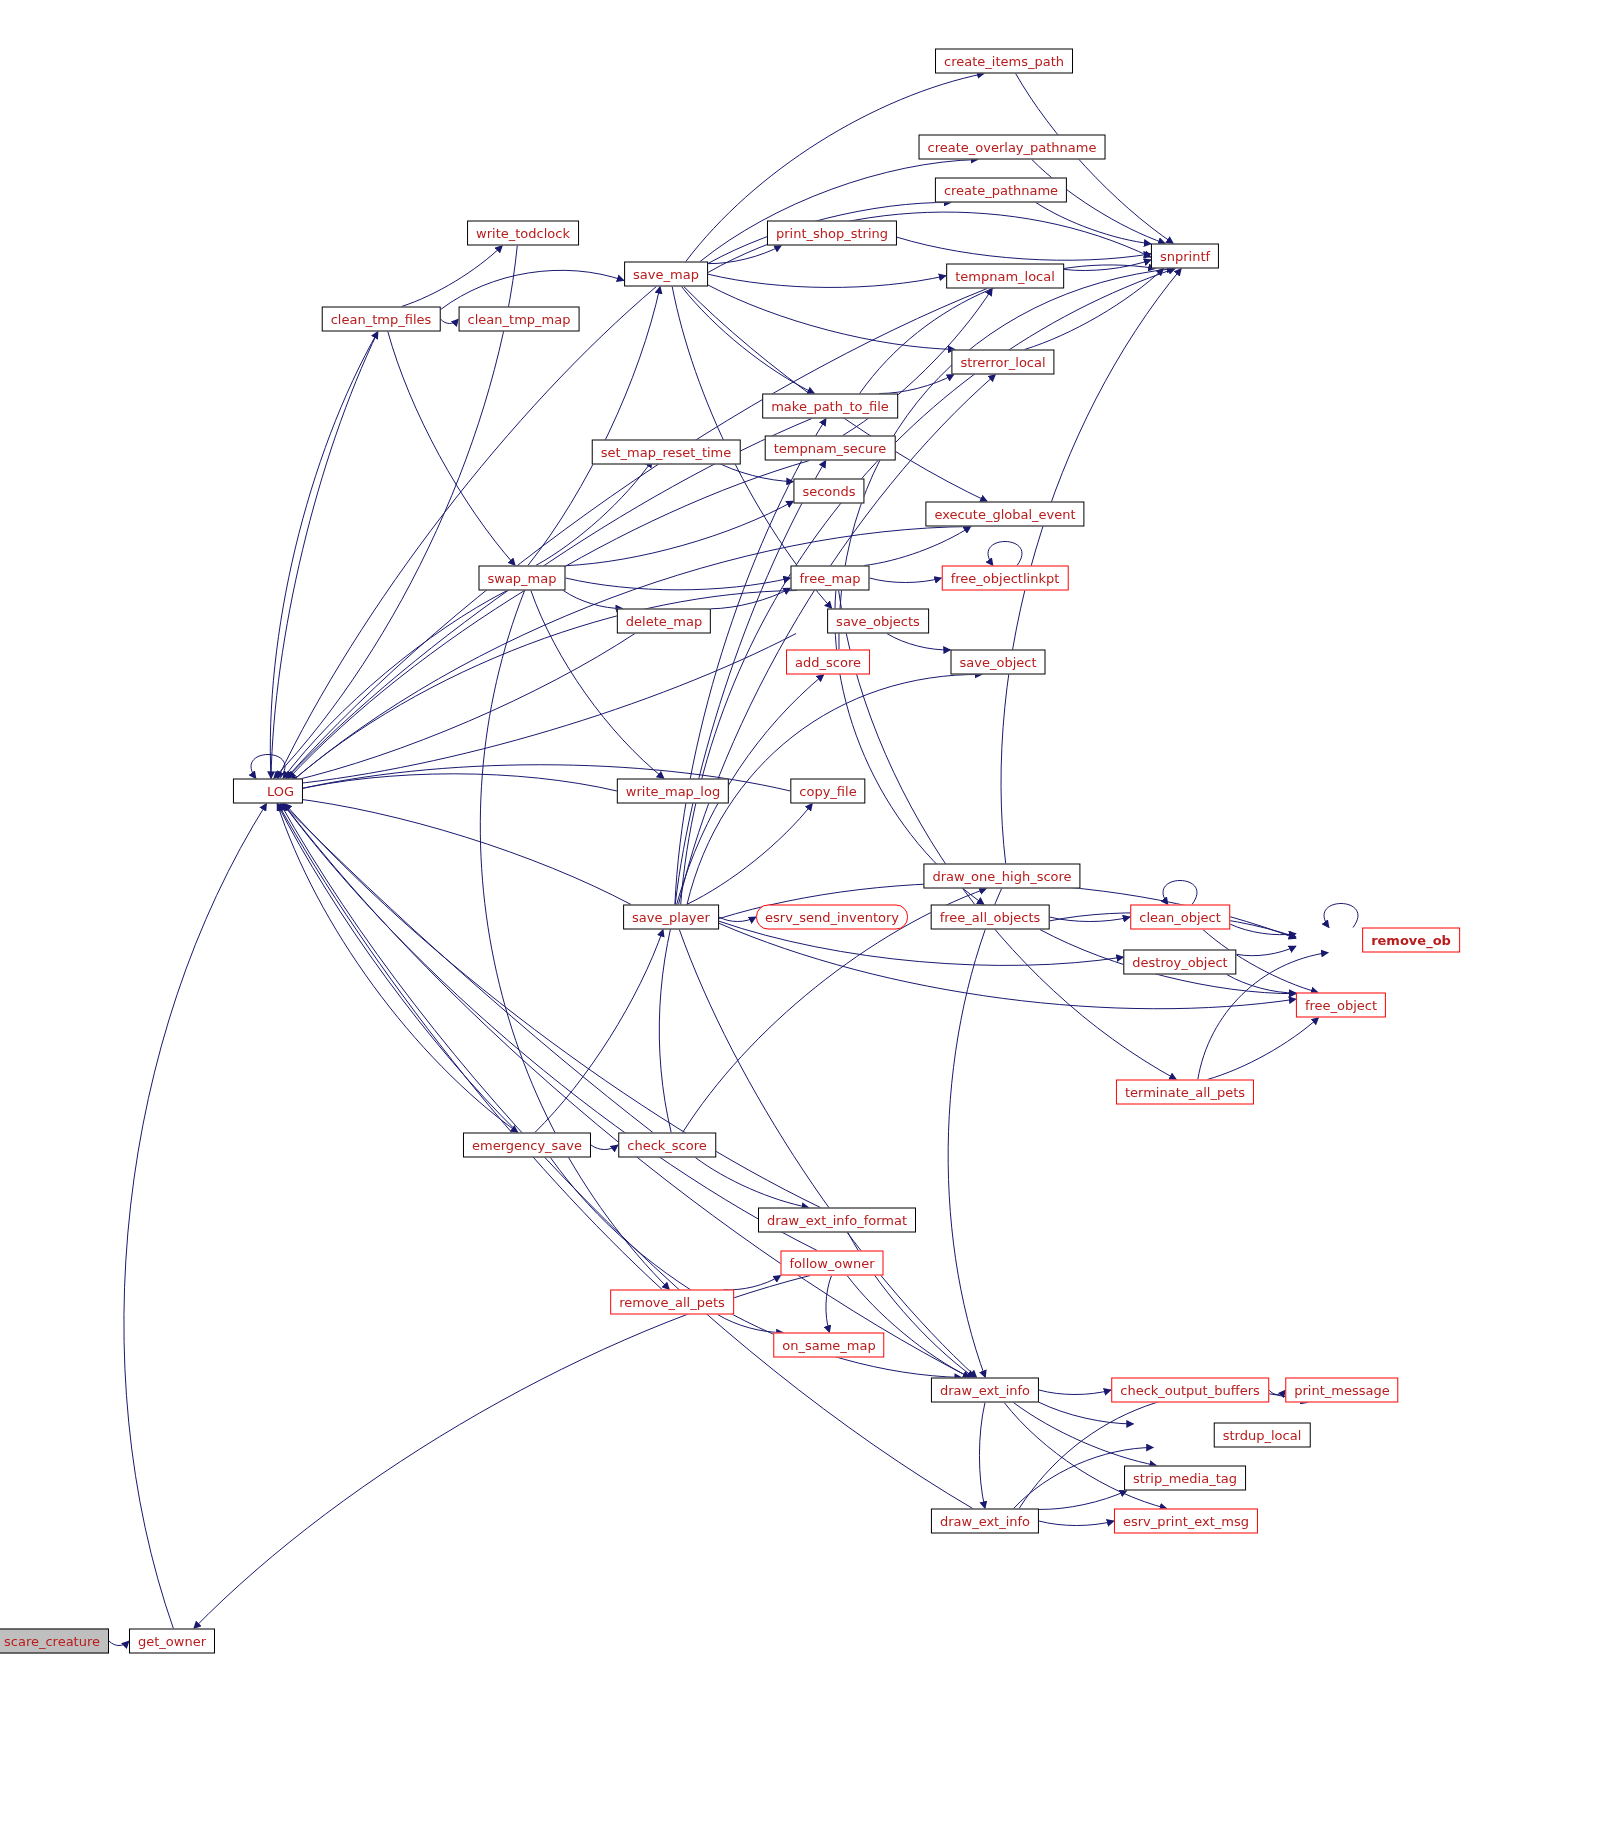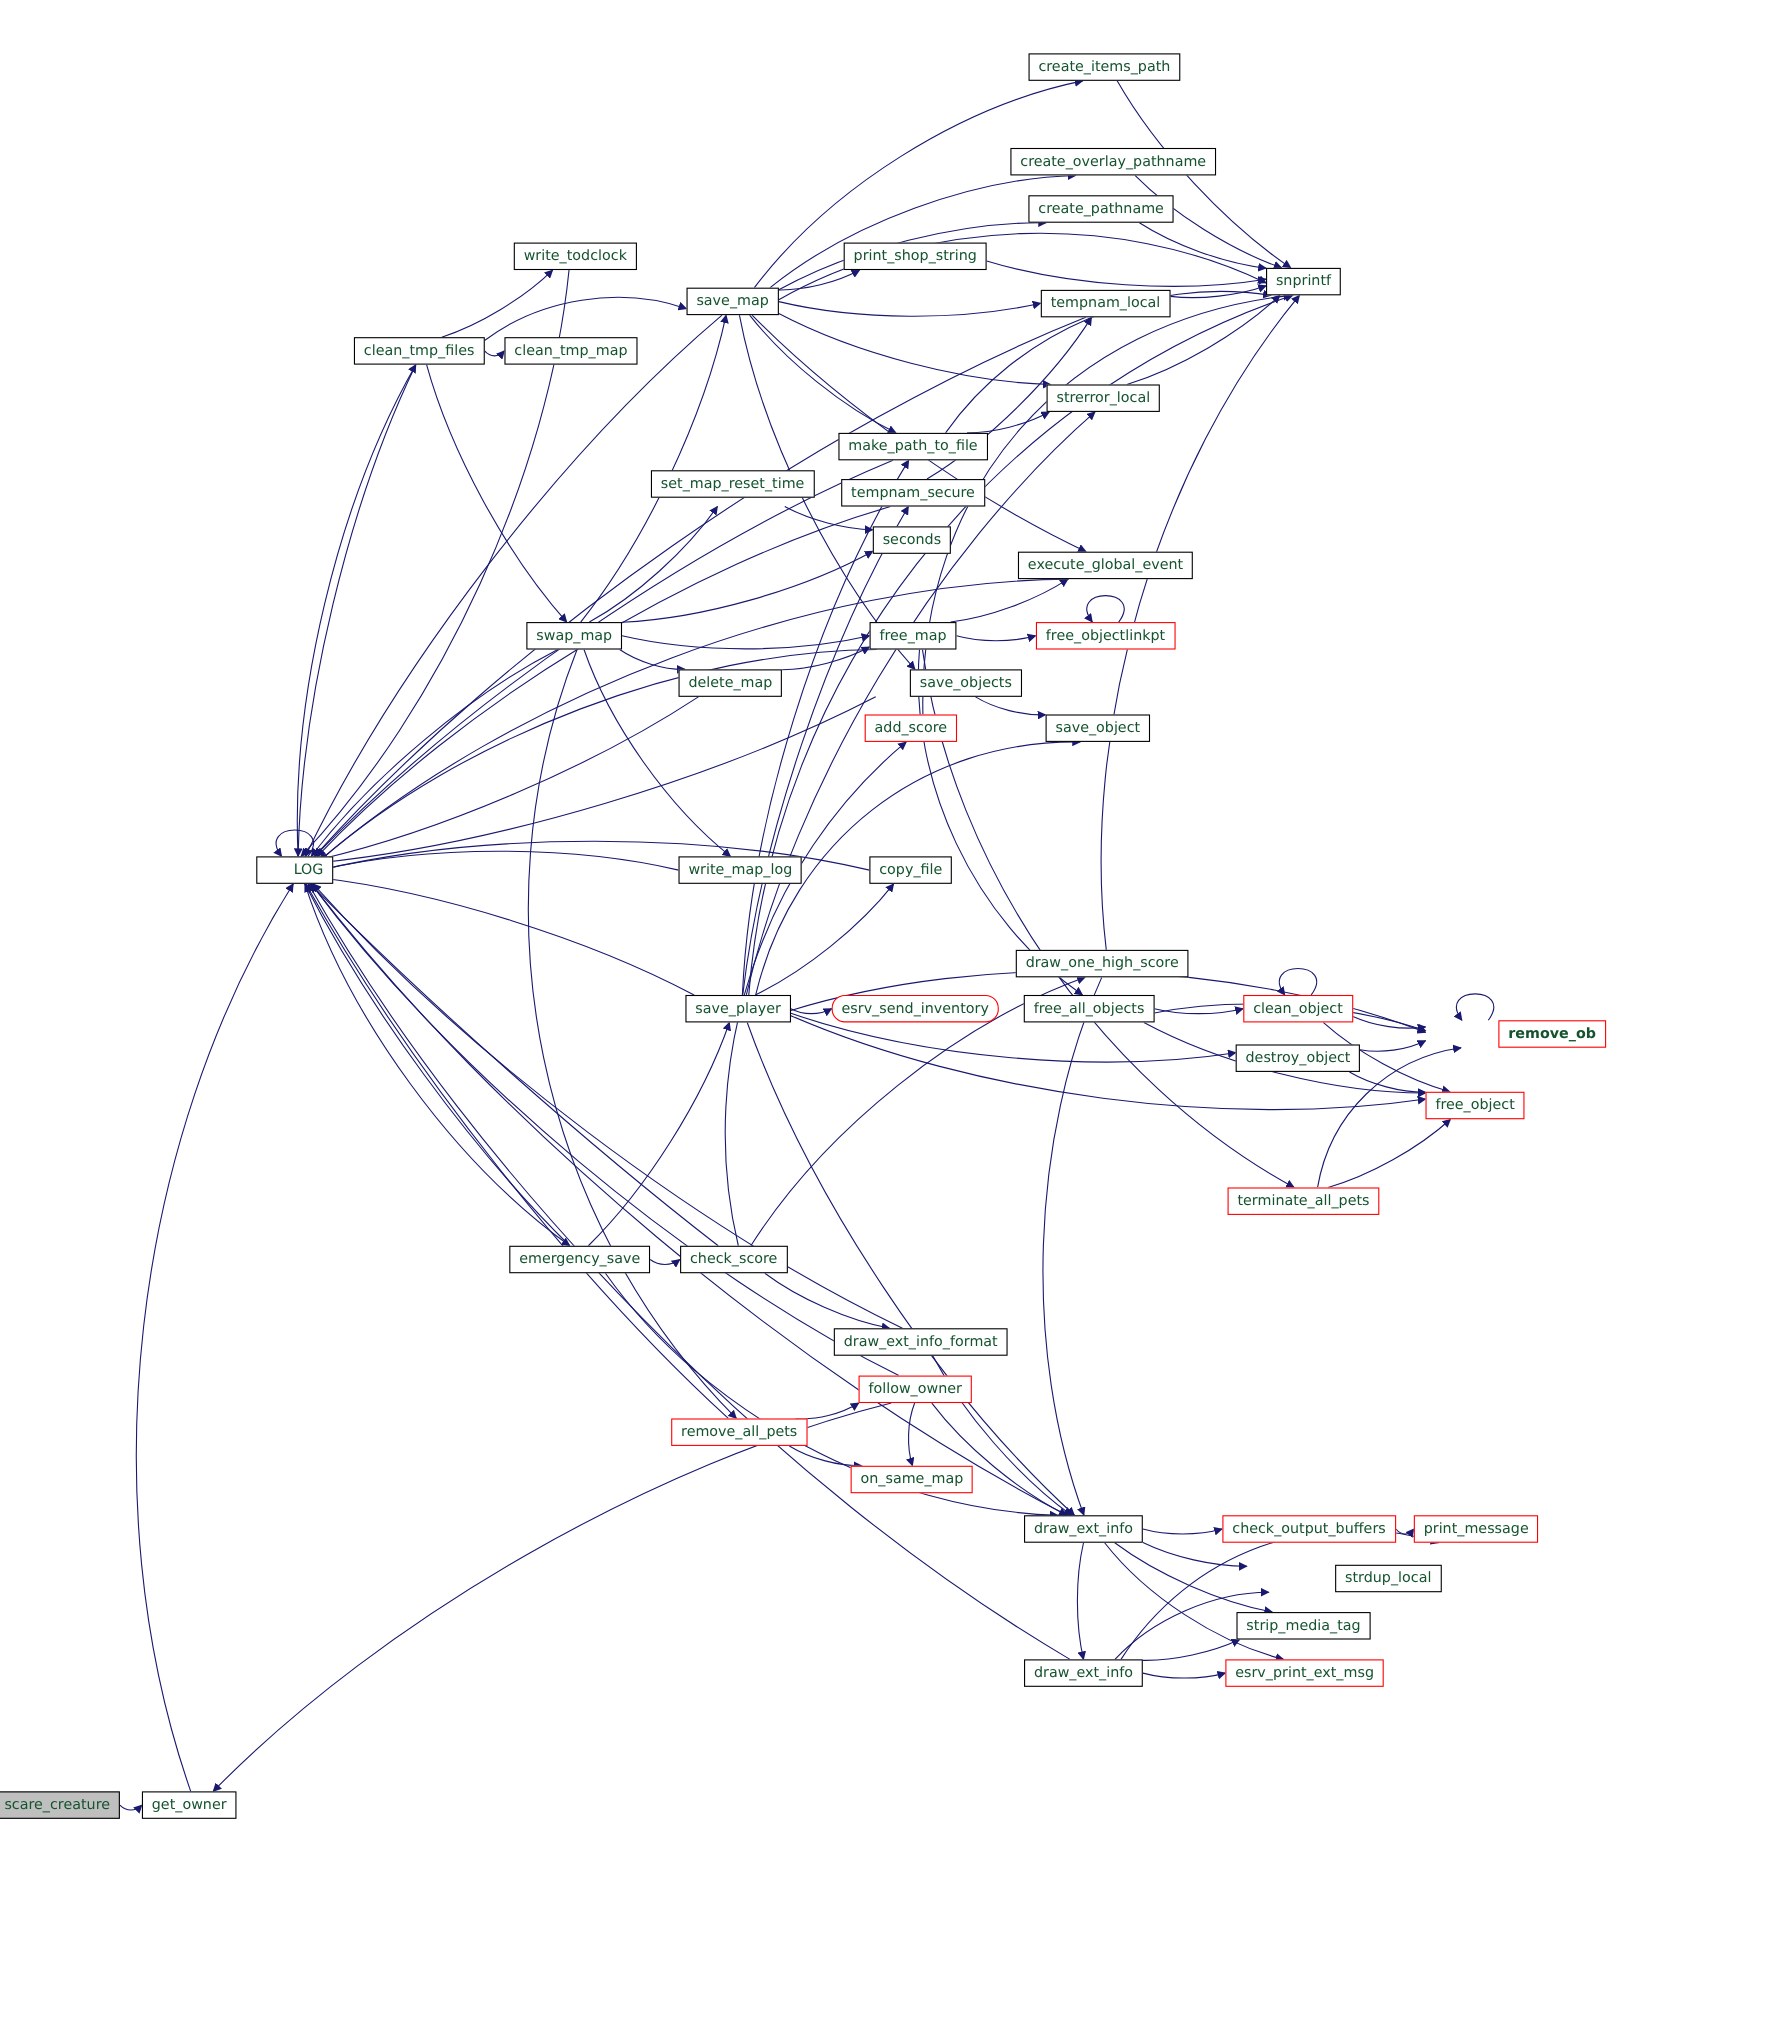--- a/index.html
+++ b/index.html
@@ -11,21 +11,21 @@
     overflow:hidden;
   }
   #edges-layer { position:absolute; left:0; top:0; width:1621px; height:1848px; }
   #nodes-layer { position:absolute; left:0; top:0; width:1621px; height:1848px; }
   .edge { fill:none; stroke:#191970; stroke-width:1; }
   .node {
     position:absolute;
     transform:translate(-50%,-50%);
     background:#ffffff;
     border:1px solid #000000;
-    color:#14532d;
+    color:#b91c1c;
     font-size:13px;
     line-height:1;
     padding:5px 8px;
     white-space:nowrap;
     cursor:pointer;
     z-index:2;
   }
   .node.hot  { border-color:#ff0000; }
   .node.root { background:#bfbfbf; font-weight:normal; }
 </style>
@@ -160,21 +160,21 @@
       <div class="node" style="left: 519px; top: 319px;">clean_tmp_map</div>
       <div class="node" style="left: 666px; top: 274px;">save_map</div>
       <div class="node" style="left: 1004px; top: 61px;">create_items_path</div>
       <div class="node" style="left: 1012px; top: 147px;">create_overlay_pathname</div>
       <div class="node" style="left: 1001px; top: 190px;">create_pathname</div>
       <div class="node" style="left: 832px; top: 233px;">print_shop_string</div>
       <div class="node" style="left: 1005px; top: 276px;">tempnam_local</div>
       <div class="node" style="left: 1185px; top: 256px;">snprintf</div>
       <div class="node" style="left: 1003px; top: 362px;">strerror_local</div>
       <div class="node" style="left: 830px; top: 406px;">make_path_to_file</div>
-      <div class="node" style="left: 666px; top: 440px;">set_map_reset_time</div>
+      <div class="node" style="left: 666px; top: 452px;">set_map_reset_time</div>
       <div class="node" style="left: 830px; top: 448px;">tempnam_secure</div>
       <div class="node" style="left: 829px; top: 491px;">seconds</div>
       <div class="node" style="left: 1005px; top: 514px;">execute_global_event</div>
       <div class="node" style="left: 522px; top: 578px;">swap_map</div>
       <div class="node" style="left: 830px; top: 578px;">free_map</div>
       <div class="node hot" style="left: 1005px; top: 578px;">free_objectlinkpt</div>
       <div class="node" style="left: 664px; top: 621px;">delete_map</div>
       <div class="node" style="left: 838px; top: 621px; margin-left: 40px;">save_objects</div>
       <div class="node hot" style="left: 828px; top: 662px;">add_score</div>
       <div class="node" style="left: 998px; top: 662px;">save_object</div>

